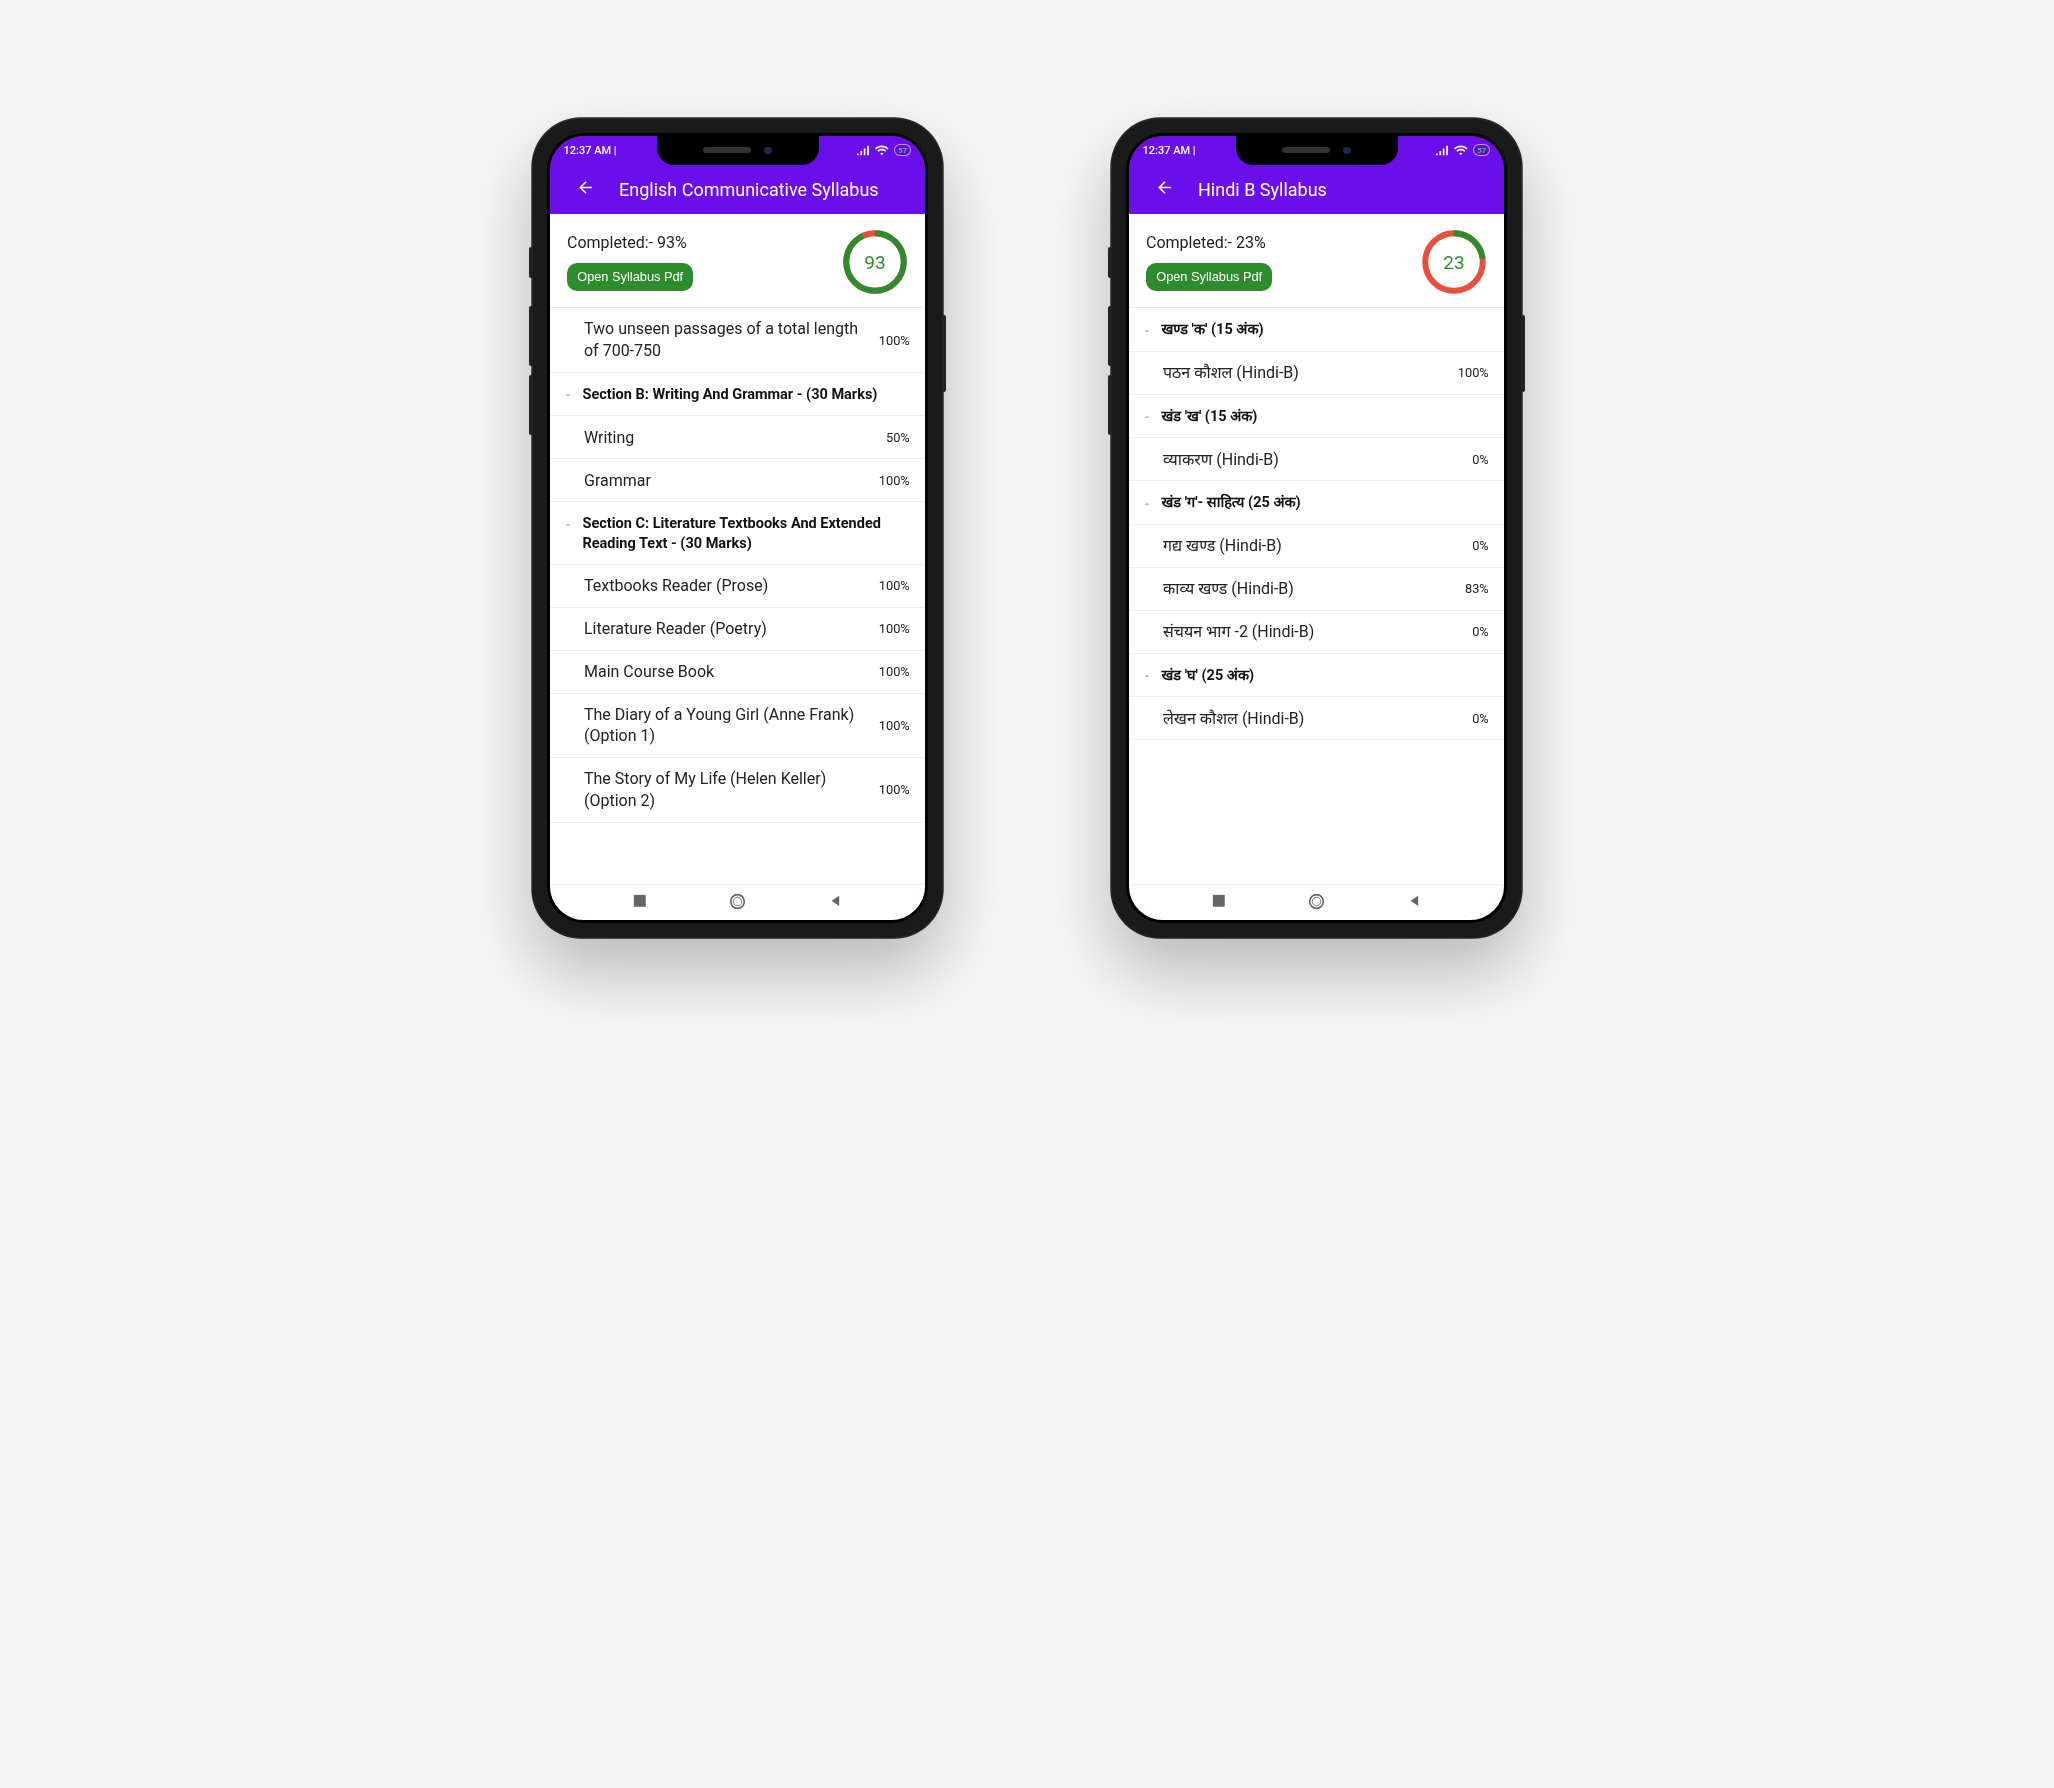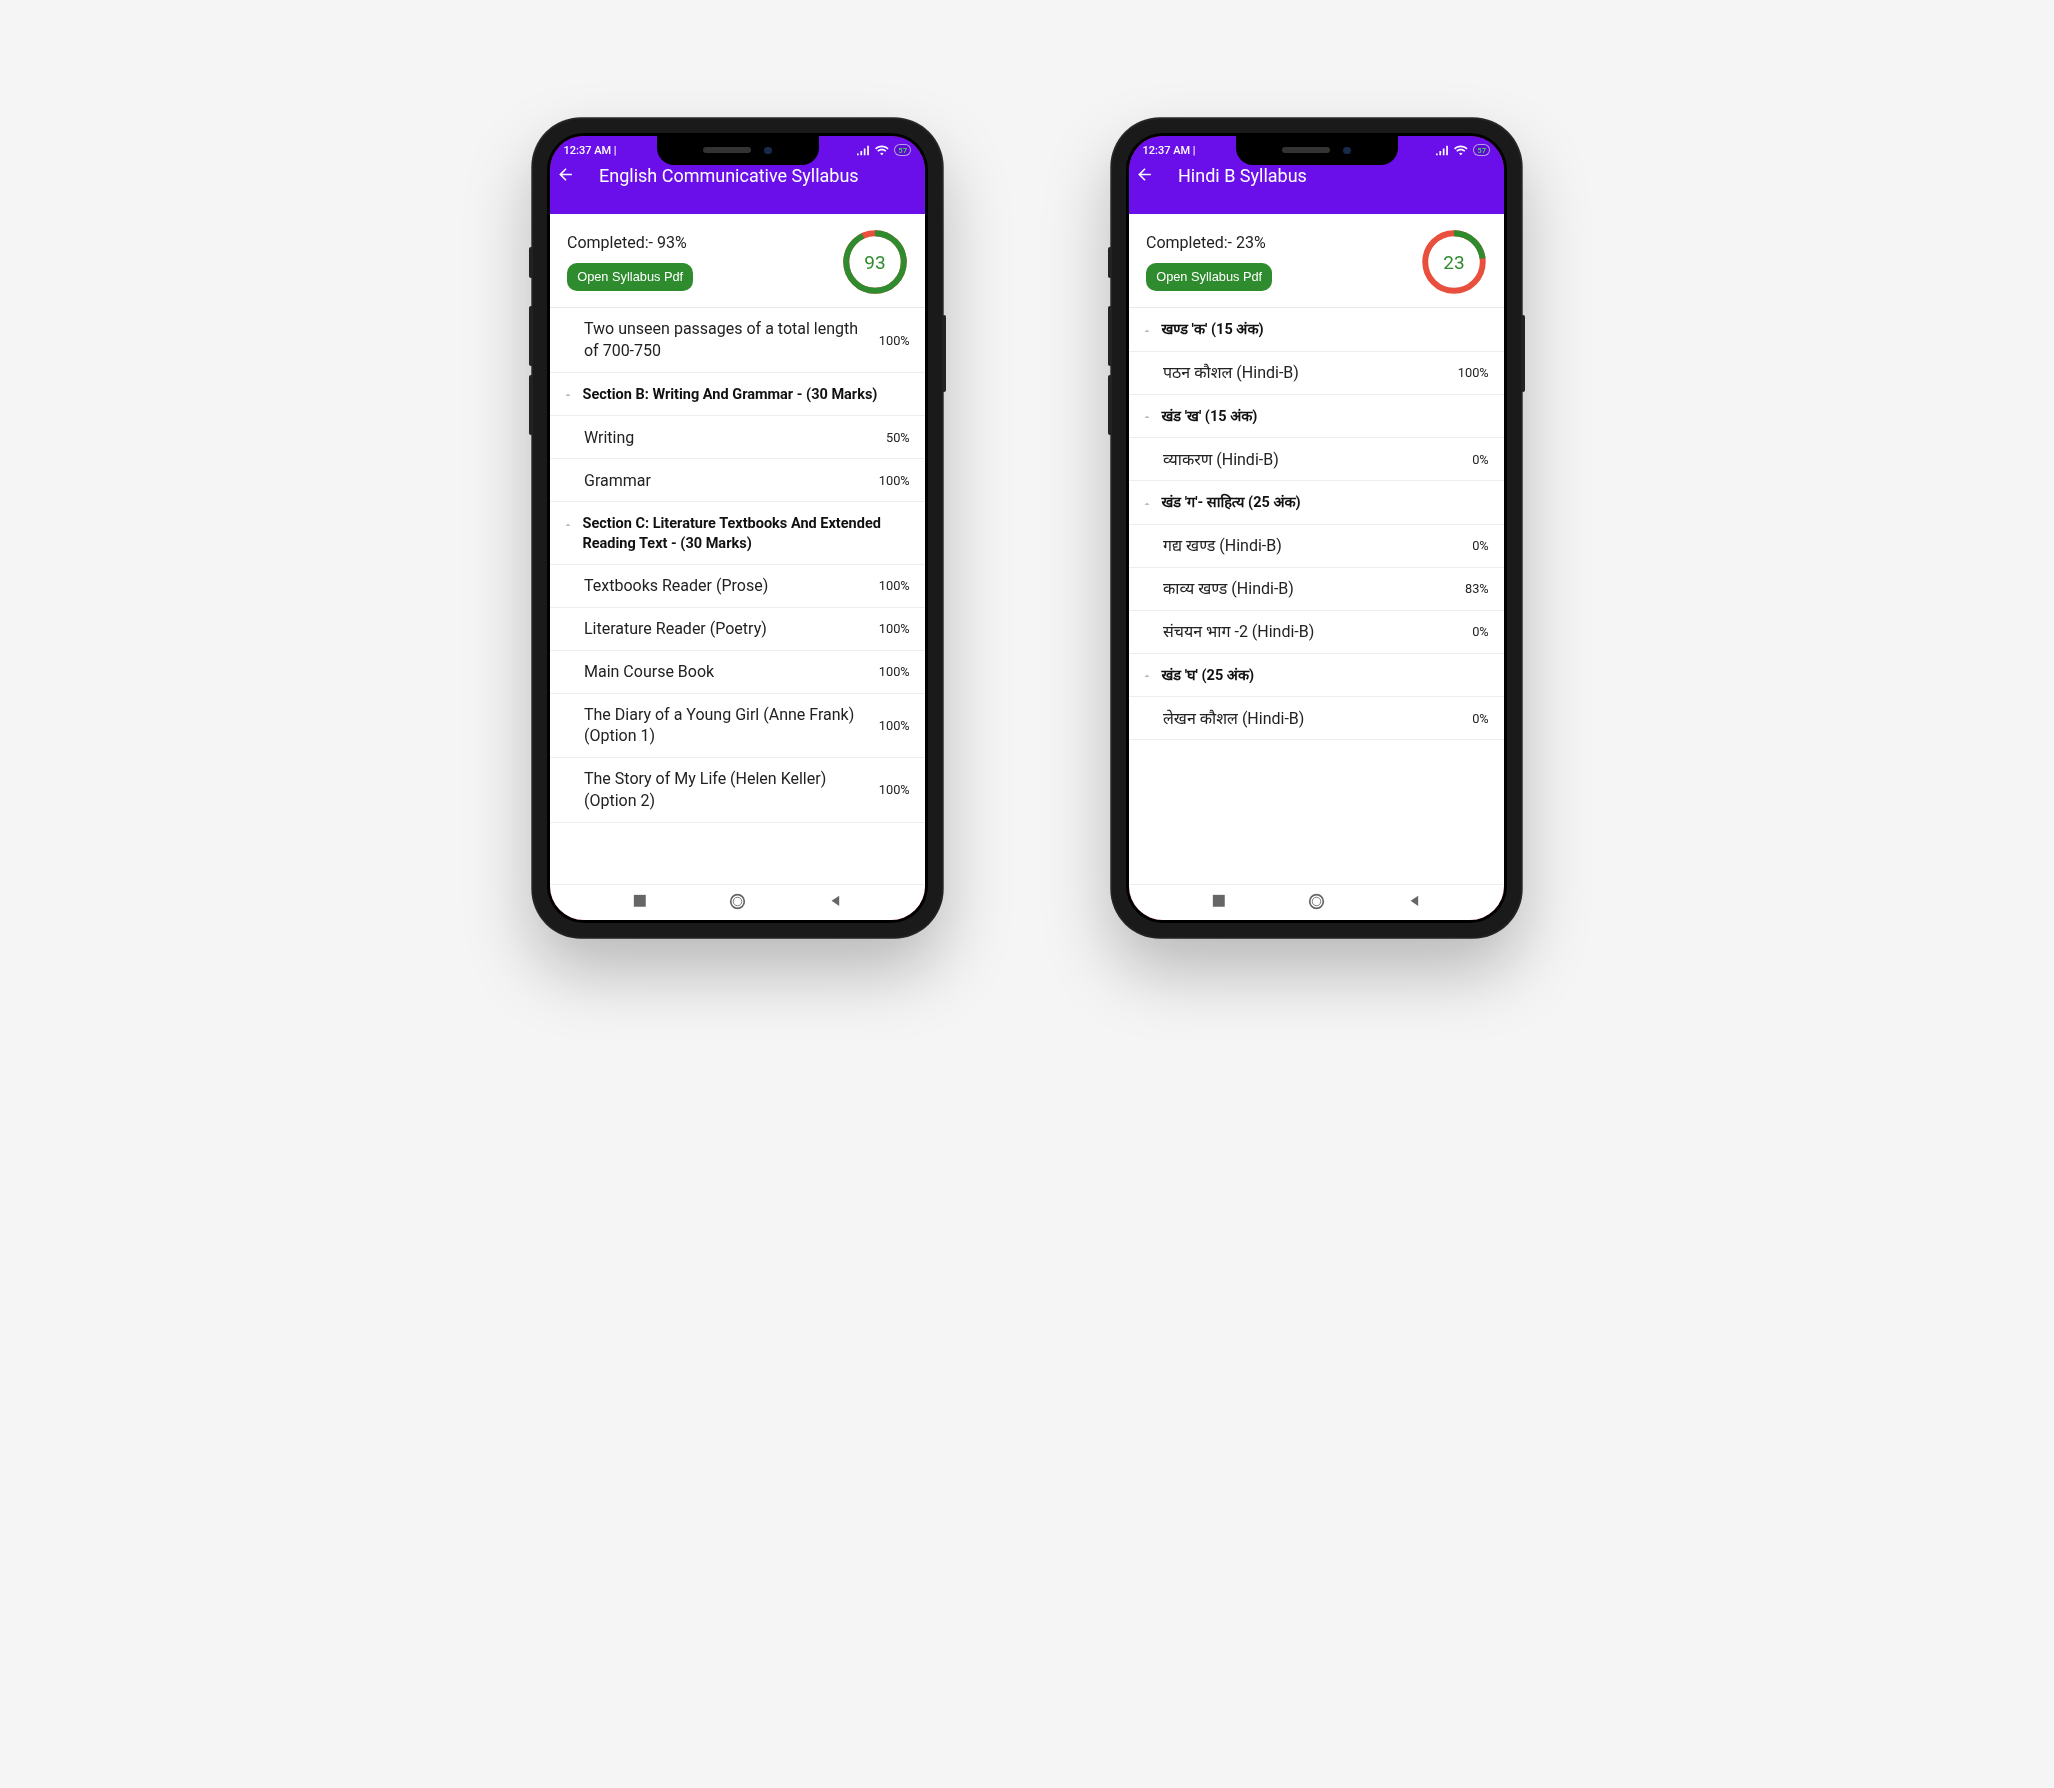--- a/index.html
+++ b/index.html
@@ -94,21 +94,22 @@
   display: inline-flex; align-items: center;
   border: 1px solid rgba(255,255,255,0.6);
   border-radius: 6.8px; padding: 0 3.4px; height: 12px;
   font-size: 7.7px; color: #4cd964; background: rgba(0,0,0,0.1);
 }
 
 .app-bar {
   height: 49px;
   background: #6a0eea;
   display: flex;
-  padding: 0 6px;
+  align-items: center;
+  padding: 0 26px;
   gap: 24px;
   color: #fff;
 }
 
 .app-bar .title {
   font-size: 18px;
   font-weight: 400;
 }
 
 .back-arrow { cursor: pointer; }

